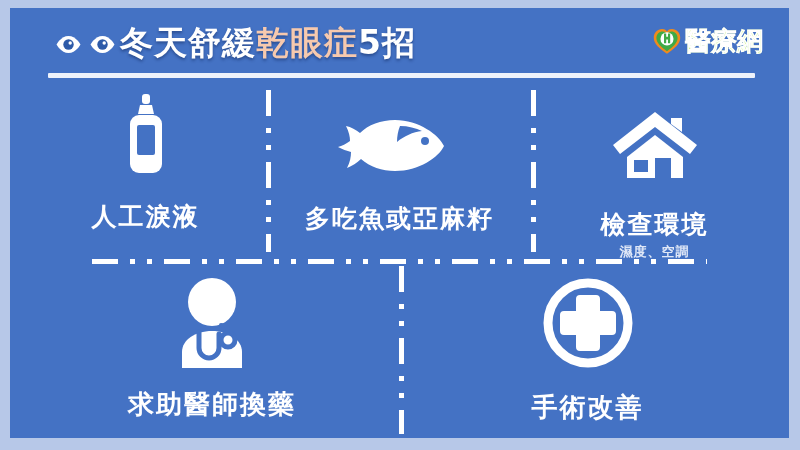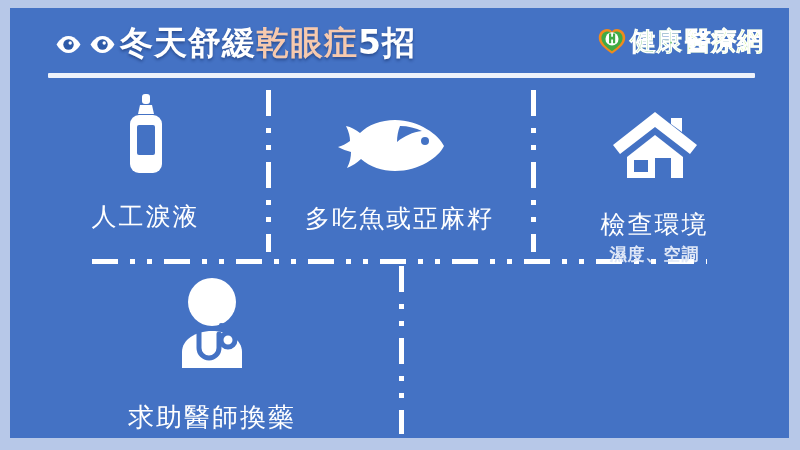--- a/index.html
+++ b/index.html
@@ -73,25 +73,25 @@
     background-size:72px 5px;
     background-repeat:repeat-x;
   }
 
   
   .cell{position:absolute;text-align:center;}
   .icon-wrap{
     display:flex;align-items:flex-end;justify-content:center;
   }
   .cell-label{
-    color:#ffffff;font-weight:normal;letter-spacing:2px;
+    color:#ffffff;font-weight:bold;letter-spacing:2px;
     white-space:nowrap;
   }
   .cell-sub{
-    color:#dfe7f7;font-size:17px;font-weight:bold;
+    color:#dfe7f7;font-size:13px;font-weight:bold;
     letter-spacing:1px;white-space:nowrap;margin-top:2px;
   }
   .r1 .cell-label{font-size:25px;}
   .r2 .cell-label{font-size:26px;}
 </style>
 </head>
 <body>
 
 <div id="poster">
 
@@ -112,21 +112,20 @@
 
     <div id="title"><span>冬天舒緩</span><span class="hl">乾眼症</span><span>5招</span></div>
 
     <div id="logo">
       <svg id="logo-mark" viewBox="0 0 34 34">
         <path d="M17 31.5C8 25 2 20 2 13.2 2 7.6 6.2 3.5 11.4 3.5c3.1 0 5 1.6 5.6 3 .6-1.4 2.5-3 5.6-3C27.8 3.5 32 7.6 32 13.2 32 20 26 25 17 31.5z" fill="#f08a1d"></path>
         <path d="M17 28.6C9.8 23.2 5 19 5 13.5c0-4.3 3.2-7.3 7-7.3 2.6 0 4.2 1.4 5 2.8.8-1.4 2.4-2.8 5-2.8 3.8 0 7 3 7 7.3 0 5.5-4.8 9.7-12 15.1z" fill="#3faa46"></path>
         <circle cx="17" cy="14.6" r="7.4" fill="#ffffff"></circle>
         <path d="M13.6 8.6h2.5v3.6h2v-3.6h2.5v10.9h-2.5v-4.2h-2v4.2h-2.5z" fill="#3faa46"></path>
       </svg>
-      <span class="logo-txt logo-green">健康</span>
         <span class="logo-txt logo-orange">醫療網</span>
     </div>
 
     <div id="title-rule"></div>
   </div>
 
   <div class="vdiv" style="left:256px;top:82px;height:162px;"></div>
   <div class="vdiv" style="left:521px;top:82px;height:162px;"></div>
   <div class="hdiv" style="left:82px;top:251px;width:615px;"></div>
   <div class="vdiv" style="left:389px;top:258px;height:168px;"></div>
@@ -171,17 +170,26 @@
   <div class="cell r2" style="left:18px;top:268px;width:368px;">
     <div class="icon-wrap" style="height:92px;">
       <svg width="92" height="92" viewBox="0 0 92 92">
         <circle cx="46" cy="26" r="24" fill="#ffffff"></circle>
         <path d="M46 55c-17 0-30 9-30 21v16h60V76c0-12-13-21-30-21z" fill="#ffffff"></path>
         <path d="M33 56v16a10 10 0 0 0 20 0V58" fill="none" stroke="#4472c4" stroke-width="5" stroke-linecap="round"></path>
         <circle cx="62" cy="64" r="7" fill="none" stroke="#4472c4" stroke-width="5"></circle>
         <path d="M62 57V54c0-4-4-5-7-5" fill="none" stroke="#4472c4" stroke-width="4" stroke-linecap="round"></path>
       </svg>
     </div>
-    <div class="cell-label" style="margin-top:32px;">求助醫師換藥</div>
+    <div class="cell-label" style="margin-top:19px;">求助醫師換藥</div>
   </div>
 
+  <div class="cell r2" style="left:393px;top:268px;width:369px;">
+    <div class="icon-wrap" style="height:92px;">
+      <svg width="90" height="90" viewBox="0 0 90 90">
+        <circle cx="45" cy="45" r="40" fill="none" stroke="#ffffff" stroke-width="9"></circle>
+        <path d="M37 17h16a4 4 0 0 1 4 4v12h12a4 4 0 0 1 4 4v16a4 4 0 0 1-4 4H57v12a4 4 0 0 1-4 4H37a4 4 0 0 1-4-4V57H21a4 4 0 0 1-4-4V37a4 4 0 0 1 4-4h12V21a4 4 0 0 1 4-4z" fill="#ffffff"></path>
+      </svg>
+    </div>
+    <div class="cell-label" style="margin-top:22px;">手術改善</div>
+  </div>
 
 </div>
 
 </body></html>

